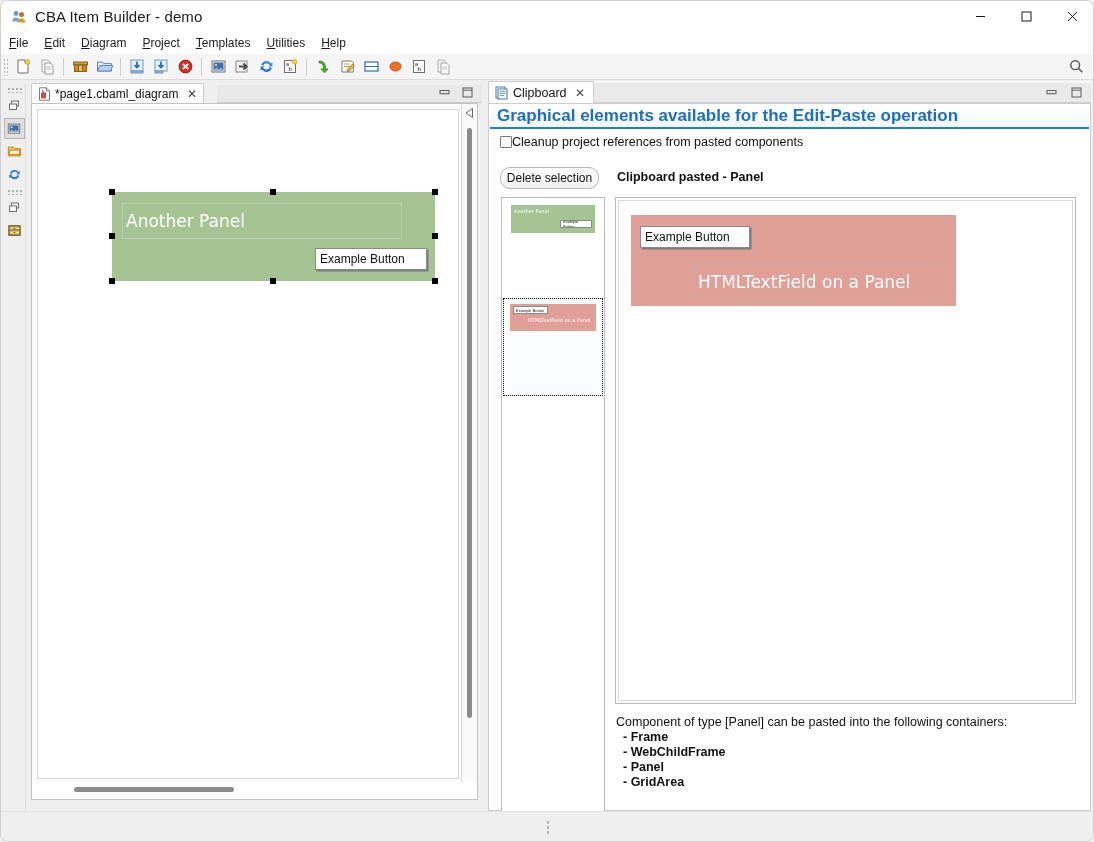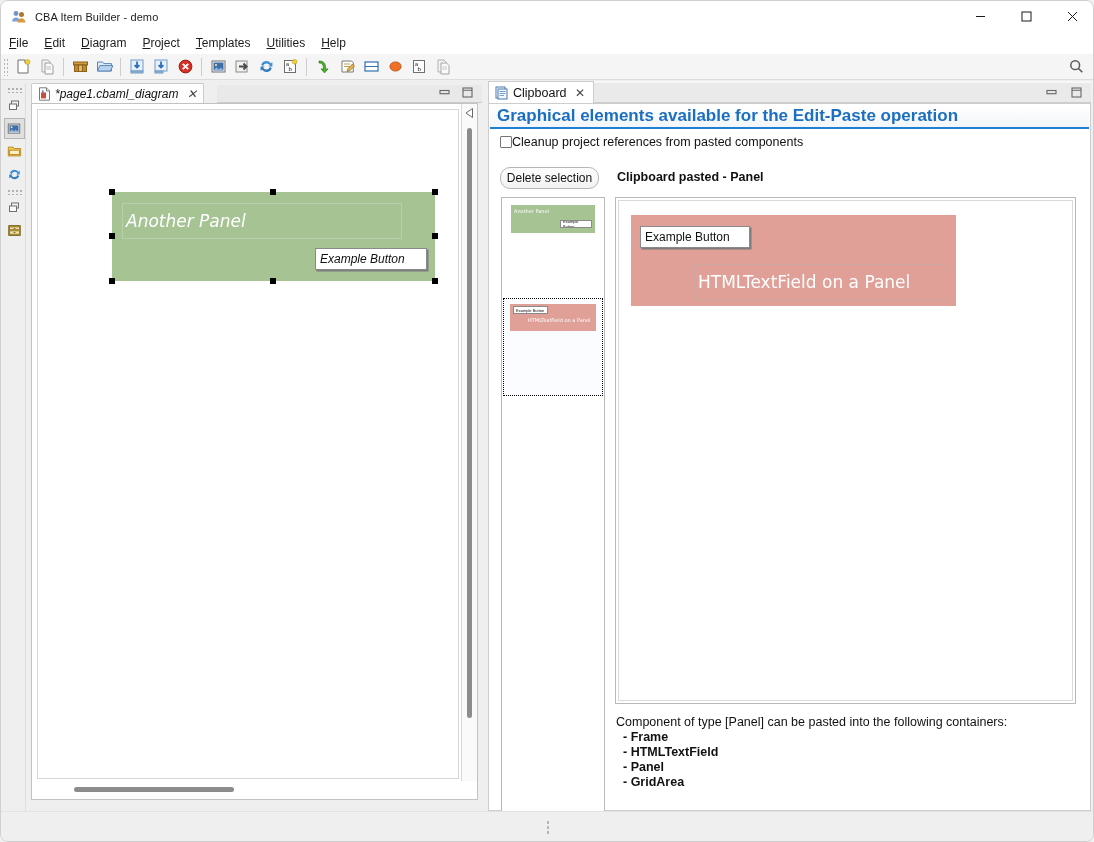--- a/index.html
+++ b/index.html
@@ -23,21 +23,21 @@
   #titlebar {
     position: absolute; left:0; top:0; width: 1094px; height: 31px;
     background: #ffffff;
     display: flex; align-items: center;
   }
   #title-icon {
     width: 16px; height: 16px; margin-left: 10px; margin-right: 8px;
     position: relative; flex: none;
   }
   #title-text {
-    font-size: 11px; color: #1c1c1c; letter-spacing: .1px;
+    font-size: 15px; color: #1c1c1c; letter-spacing: .1px;
   }
   .wbtns { margin-left: auto; display: flex; height: 31px; }
   .wbtn {
     width: 46px; height: 31px; display: flex; align-items: center; justify-content: center;
     font-size: 13px; color: #1a1a1a;
   }
 
   
   #menubar {
     position: absolute; left: 0; top: 31px; width: 1094px; height: 22px;
@@ -86,21 +86,20 @@
   .rail-btn {
     width: 21px; height: 21px; margin: 2px auto;
     display: flex; align-items: center; justify-content: center; position: relative;
   }
   .rail-btn.sel { background: #dfdfdf; border: 1px solid #b5b5b5; }
 
   
   #editor {
     position: absolute; left: 26px; top: 82px; width: 455px; height: 729px;
     background: #f0efef;
-    font-style: italic;
   }
   #editor-tabbar { position: relative; height: 20px; background: #f0efef; }
   #edit-tab {
     position: absolute; left: 4px; top: 0; height: 20px;
     background: #fdfdfd; border: 1px solid #cbcbcb; border-bottom: none;
     display: flex; align-items: center; padding: 0 5px 0 6px;
     border-radius: 2px 2px 0 0;
   }
   #edit-tab-rest {
     position: absolute; left: 190px; right: 0; top: 2px; height: 18px;
@@ -656,21 +655,21 @@
       <div id="salmon-panel">
         <div id="salmon-btn">Example Button</div>
         <div id="salmon-text">HTMLTextField on a Panel</div>
       </div>
     </div>
   </div>
 
   <div id="paste-info">
     <span class="lead">Component of type [Panel] can be pasted into the following containers:</span>
     <span class="cont">- Frame</span>
-    <span class="cont">- HTMLTextField</span>
+    <span class="cont">- WebChildFrame</span>
     <span class="cont">- Panel</span>
     <span class="cont">- GridArea</span>
   </div>
 
   <div id="statusbar">
     <div id="status-grip"></div>
   </div>
 
 </div>
 

